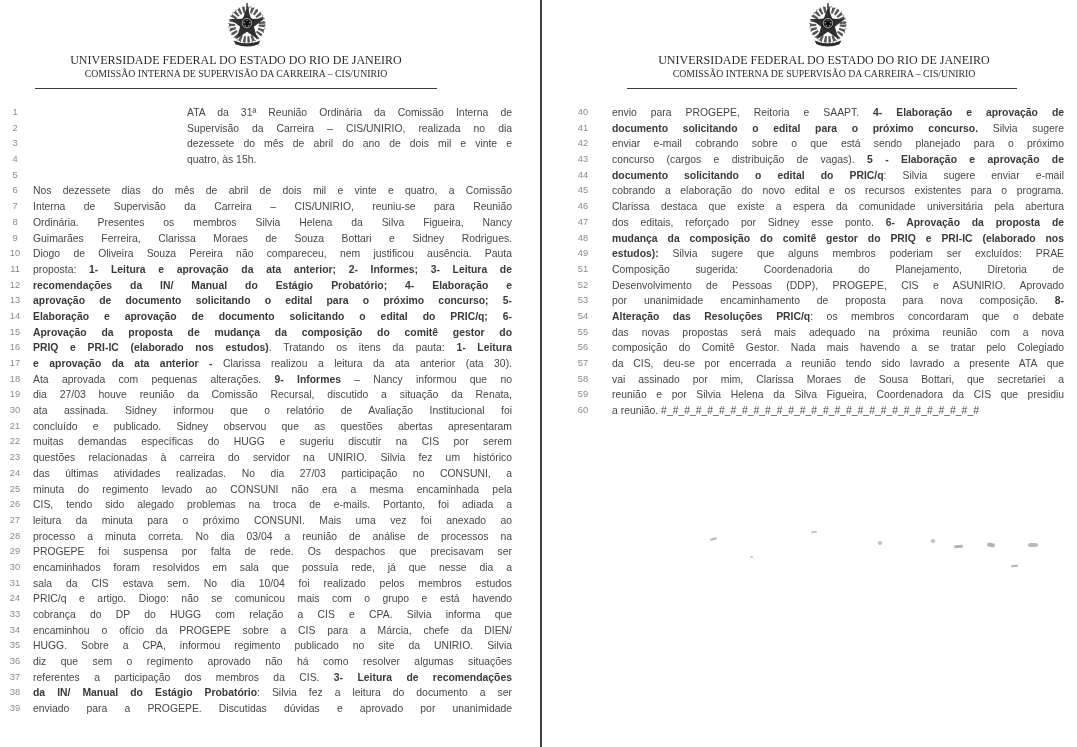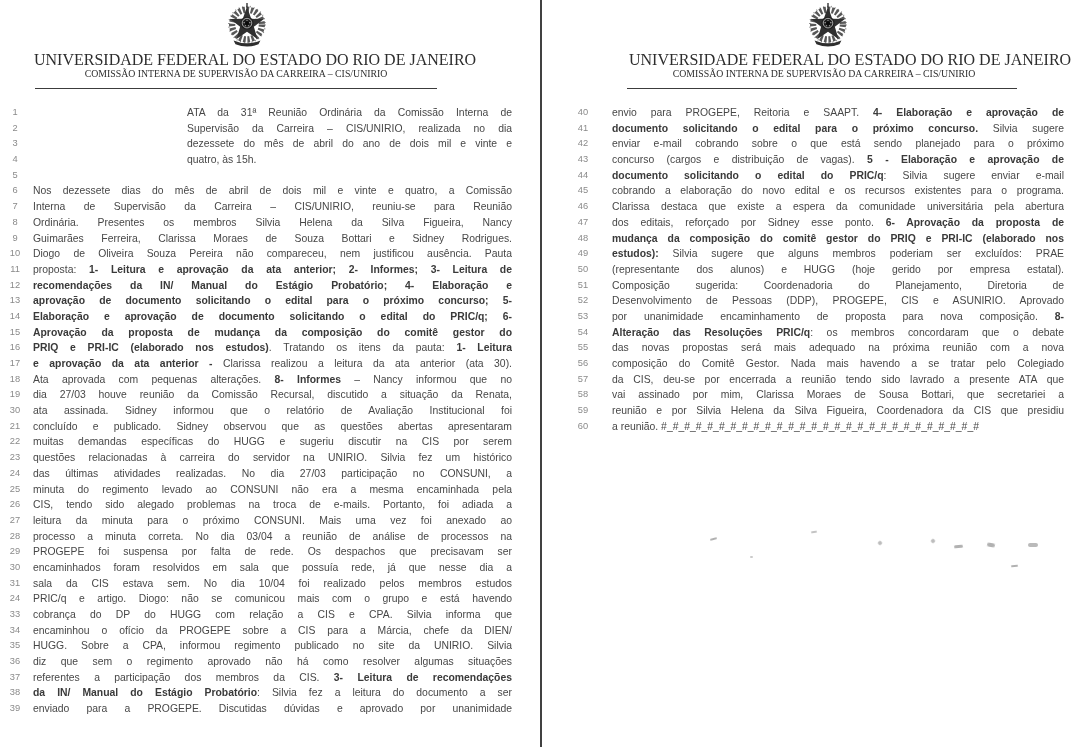--- a/index.html
+++ b/index.html
@@ -10,21 +10,21 @@
   .p2{left:543px;width:534px;}
   .divider{position:absolute;left:540px;top:0;bottom:0;width:2px;background:var(--divider,#414141);}
 
   
   .page-header{position:absolute;top:0;left:0;right:0;height:96px;}
   .crest{position:absolute;top:3px;}
   .p1 .crest{left:223px;}
   .p2 .crest{left:261px;}
   .h1,.h2{position:absolute;text-align:center;white-space:nowrap;
           font-family:"Liberation Serif",serif;color:var(--ink-header,#2d2d2d);}
-  .h1{top:53px;font-size:16px;line-height:14px;}
+  .h1{top:53px;font-size:12px;line-height:14px;}
   .h2{top:68px;font-size:9.8px;line-height:12px;text-align:center;}
   .p1 .h1,.p1 .h2{left:34px;width:404px;}
   .p2 .h1,.p2 .h2{left:86px;width:390px;}
   .rule{position:absolute;top:88px;height:0;border-top:1.4px solid var(--rule,#3c3c3c);}
   .p1 .rule{left:35px;width:402px;}
   .p2 .rule{left:84px;width:390px;}
 
   
   .docbody{position:absolute;top:105px;font-size:10.4px;line-height:15.7px;color:var(--ink,#474747);}
   .p1 .docbody{left:5px;}
@@ -137,21 +137,21 @@
         <div class="line">
           <span class="num">16</span>
           <span class="txt"><b>PRIQ e PRI-IC (elaborado nos estudos)</b>. Tratando os itens da pauta: <b>1- Leitura</b></span>
         </div>
         <div class="line">
           <span class="num">17</span>
           <span class="txt"><b>e aprovação da ata anterior - </b>Clarissa realizou a leitura da ata anterior (ata 30).</span>
         </div>
         <div class="line">
           <span class="num">18</span>
-          <span class="txt">Ata aprovada com pequenas alterações. <b>8- Informes</b> – Nancy informou que no</span>
+          <span class="txt">Ata aprovada com pequenas alterações. <b>9- Informes</b> – Nancy informou que no</span>
         </div>
         <div class="line">
           <span class="num">19</span>
           <span class="txt">dia 27/03 houve reunião da Comissão Recursal, discutido a situação da Renata,</span>
         </div>
         <div class="line">
           <span class="num">30</span>
           <span class="txt">ata assinada. Sidney informou que o relatório de Avaliação Institucional foi</span>
         </div>
         <div class="line">
@@ -297,24 +297,20 @@
         </div>
         <div class="line">
           <span class="num">48</span>
           <span class="txt"><b>mudança da composição do comitê gestor do PRIQ e PRI-IC (elaborado nos</b></span>
         </div>
         <div class="line">
           <span class="num">49</span>
           <span class="txt"><b>estudos):</b> Silvia sugere que alguns membros poderiam ser excluídos: PRAE</span>
         </div>
         <div class="line">
-          <span class="num">50</span>
-          <span class="txt">(representante dos alunos) e HUGG (hoje gerido por empresa estatal).</span>
-        </div>
-        <div class="line">
           <span class="num">51</span>
           <span class="txt">Composição sugerida: Coordenadoria do Planejamento, Diretoria de</span>
         </div>
         <div class="line">
           <span class="num">52</span>
           <span class="txt">Desenvolvimento de Pessoas (DDP), PROGEPE, CIS e ASUNIRIO. Aprovado</span>
         </div>
         <div class="line">
           <span class="num">53</span>
           <span class="txt">por unanimidade encaminhamento de proposta para nova composição. <b>8-</b></span>

